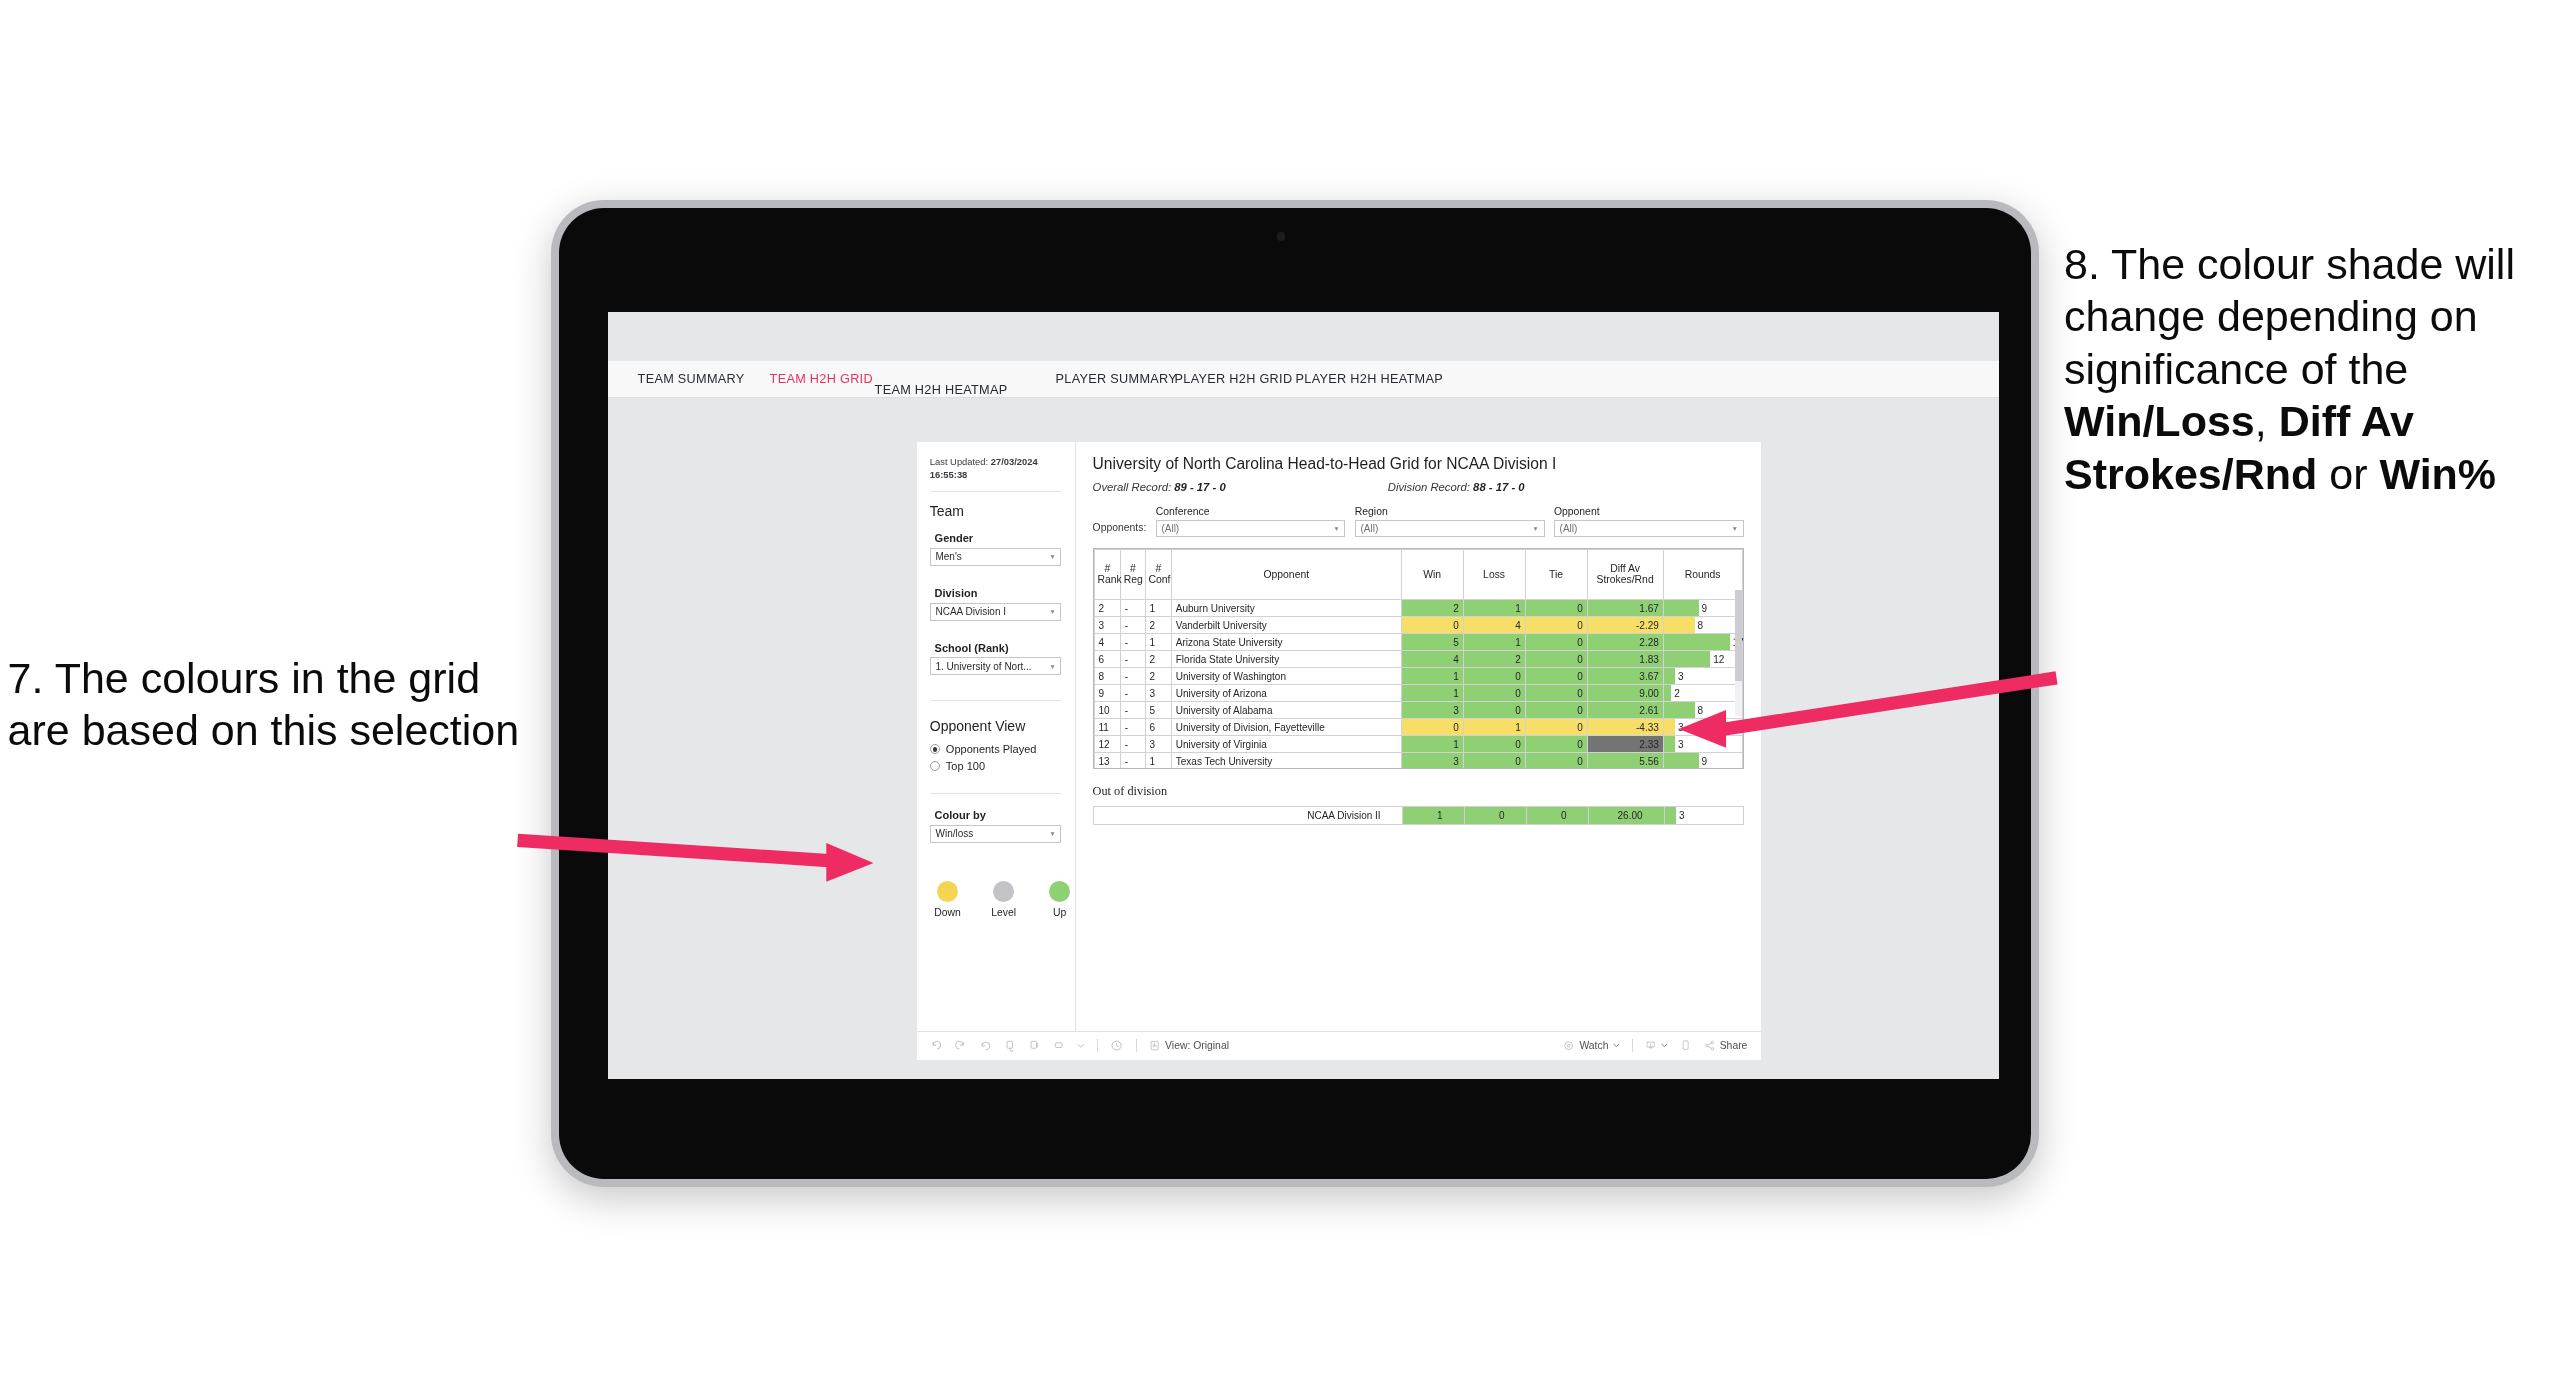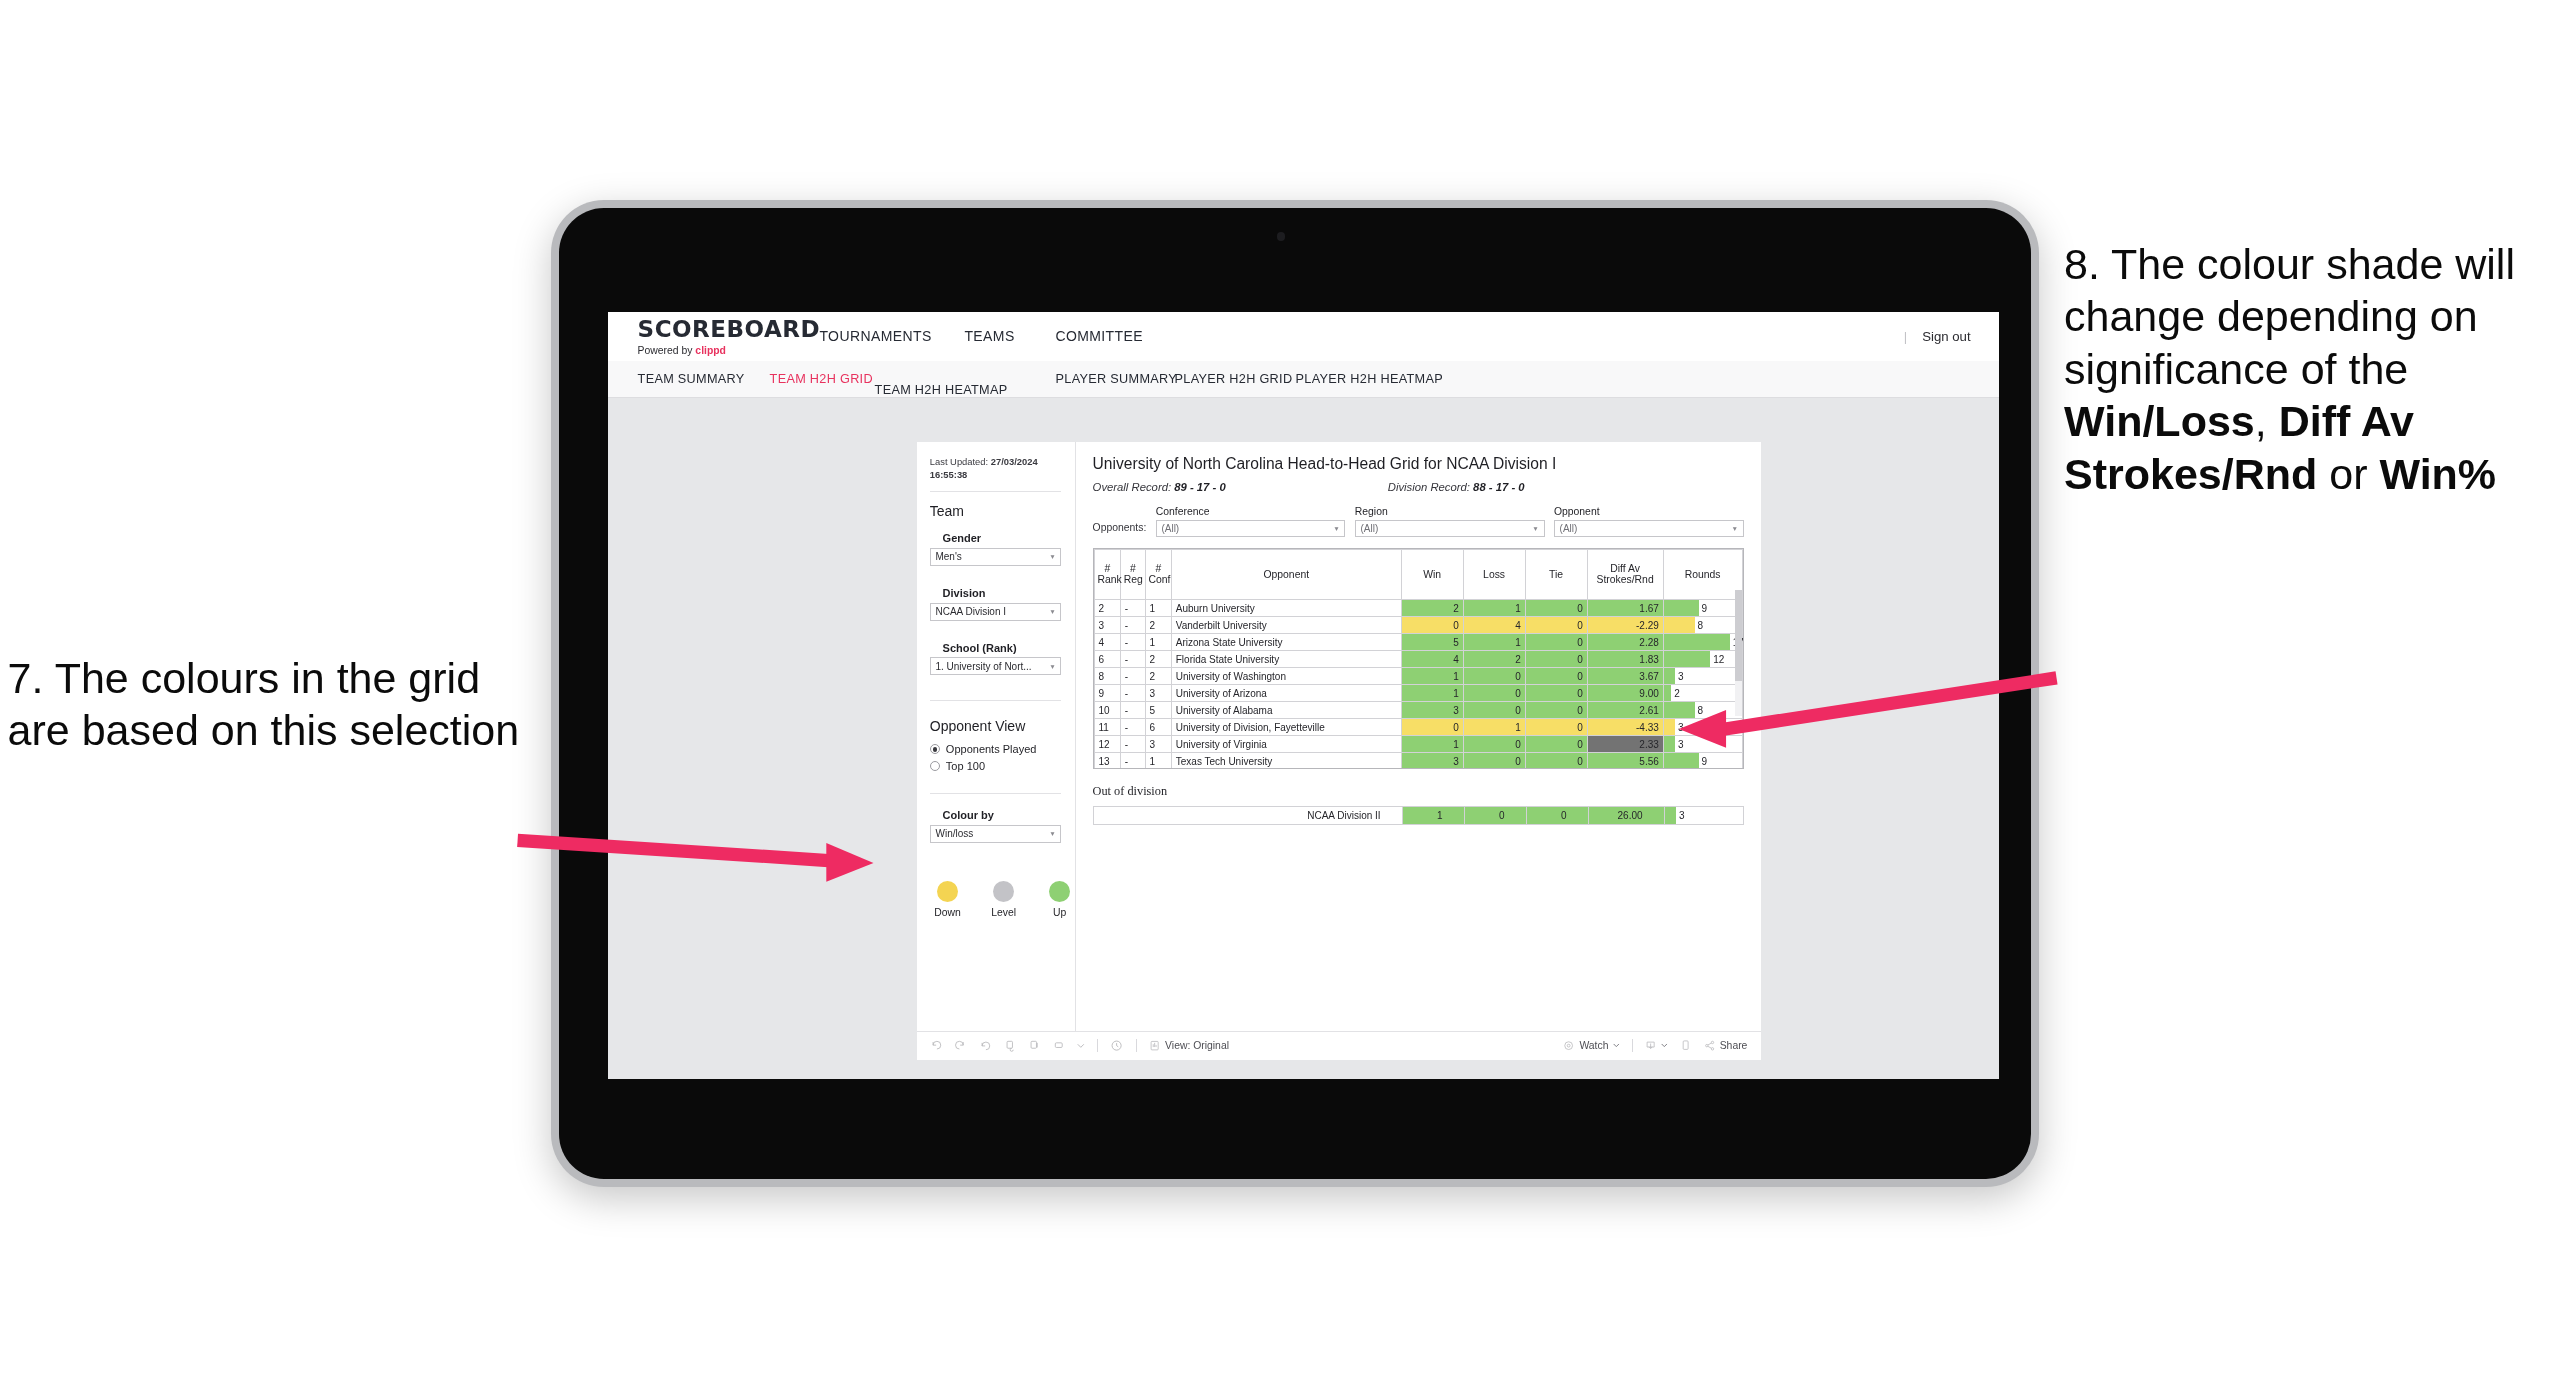--- a/index.html
+++ b/index.html
@@ -65,21 +65,21 @@
   #dash-card{position:absolute;left:309px;top:130px;width:844px;height:618px;
     background:#fff;display:flex;flex-direction:column;}
   #dash-body{flex:1;display:flex;min-height:0;}
 
   
   #filters{width:158px;border-right:0.9px solid #e2e2e5;padding:13.2px 0 0 0;position:relative;}
   #last-updated{font-size:9.4px;color:#3a3a40;line-height:1.4;padding:0 13.2px;}
   #last-updated b{font-weight:bold;}
   .fdiv{height:0.9px;background:#e2e2e5;margin:10.4px 13.2px;}
   .fsec-title{font-size:14px;color:#1f1f24;padding:0 13.2px;margin-bottom:13.2px;}
-  .flabel{font-size:11px;font-weight:bold;color:#1f1f24;padding:0 26px;margin-bottom:3.8px;}
+  .flabel{font-size:11px;font-weight:bold;color:#1f1f24;padding:0 18px;margin-bottom:3.8px;}
   .fselect{margin:0 13.2px 21px 13.2px;height:18px;border:0.9px solid #c6c6ca;background:#fff;
     display:flex;align-items:center;justify-content:space-between;padding:0 4.7px;
     font-size:10px;color:#2b2b30;box-sizing:border-box;}
   .fselect .cvr{font-size:6.6px;color:#8a8a90;}
   .fradio-row{display:flex;align-items:center;gap:5.7px;padding:0 13.2px;margin-bottom:4.7px;
     font-size:11px;color:#1f1f24;}
   .rdot{width:10.4px;height:10.4px;border-radius:50%;border:0.9px solid #9b9ba0;background:#fff;
     box-sizing:border-box;position:relative;flex:0 0 auto;}
   .rdot.on::after{content:"";position:absolute;left:1.9px;top:1.9px;width:4.7px;height:4.7px;
     border-radius:50%;background:#39393e;}
@@ -151,41 +151,20 @@
 <div class="annot" id="annot-right">
   <span>8. The colour shade will change depending on significance of the </span><b>Win/Loss</b><span>, </span><b>Diff Av Strokes/Rnd</b><span> or </span><b>Win%</b>
 </div>
 
 <div id="tablet-frame">
   <div id="tablet-bezel">
     <div id="cam-dot"></div>
 
     <div id="tablet-screen">
 
-      <div id="app-topbar">
-        <div id="brand">
-          <div id="brand-title">SCOREBOARD</div>
-          <div id="brand-sub">
-            <span>Powered by </span><span class="pink">clippd</span>
-          </div>
-        </div>
-        <div class="topnav-item" id="topnav-tournaments">
-          <span>TOURNAMENTS</span>
-        </div>
-        <div class="topnav-item" id="topnav-teams">
-          <span>TEAMS</span>
-        </div>
-        <div class="topnav-item" id="topnav-committee">
-          <span>COMMITTEE</span>
-        </div>
-        <div id="signout-wrap">
-          <span id="signout-div">|</span>
-          <span>Sign out</span>
-        </div>
-      </div>
 
       <div id="app-subnav">
         <div class="subnav-item" id="subnav-0">
             <span>TEAM SUMMARY</span>
           </div>
         <div class="subnav-item" id="subnav-1">
             <span>TEAM H2H GRID</span>
           </div>
         <div class="subnav-item" id="subnav-2">
             <span>TEAM H2H HEATMAP</span>

